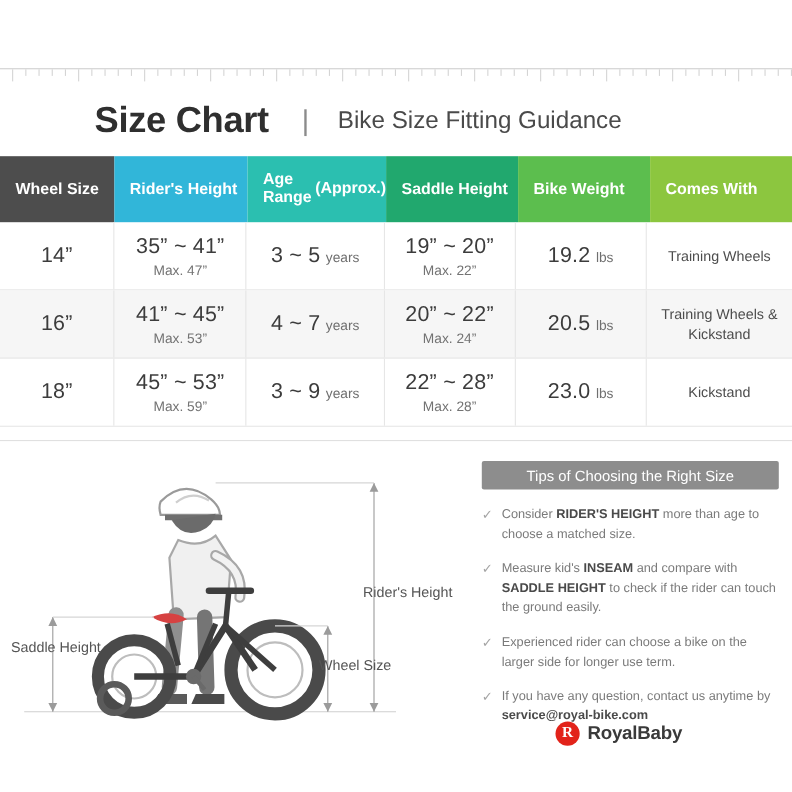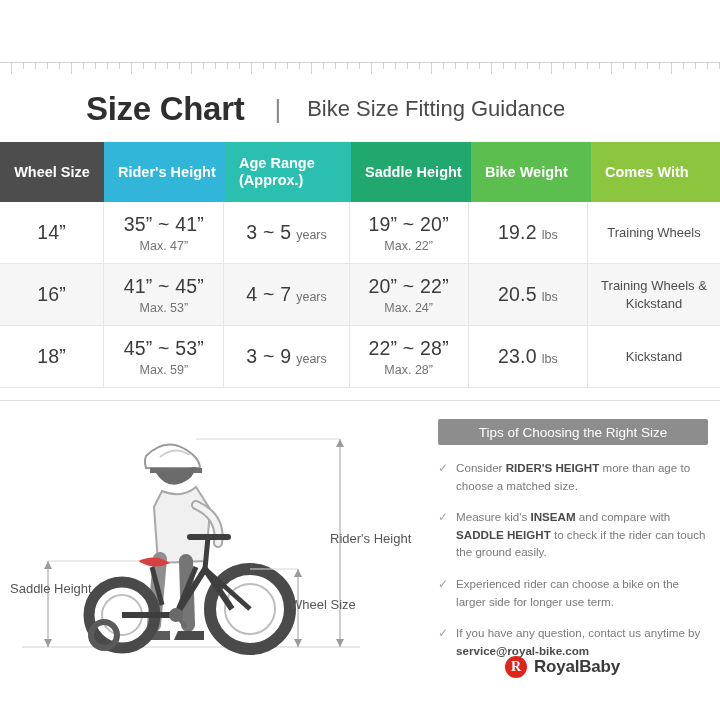--- a/index.html
+++ b/index.html
@@ -40,21 +40,21 @@
 
   
   .table { position: absolute; top: 142px; left: 0; width: 720px; }
   .thead { display: flex; height: 60px; }
   .th {
     color: #ffffff; font-size: 14.5px; font-weight: bold;
     display: flex; align-items: center; padding-left: 14px;
   }
   .th.c0 { width: 104px; justify-content: center; padding-left: 0; }
   .th.c1 { width: 121px; }
-  .th.c2 { width: 126px; flex-direction: column; align-items: flex-start; justify-content: center; line-height: 1.18; }
+  .th.c2 { width: 126px; flex-direction: row; align-items: center; justify-content: center; line-height: 1.18; }
   .th.c3 { width: 120px; }
   .th.c4 { width: 120px; }
   .th.c5 { width: 129px; }
 
   .trow { display: flex; height: 62px; border-bottom: 1px solid #e6e6e6; }
   .trow.alt { background: #f6f6f6; }
   .td { display: flex; flex-direction: column; align-items: center; justify-content: center; }
   .td.c0 { width: 104px; }
   .td.c1 { width: 121px; border-left: 1px solid #e6e6e6; }
   .td.c2 { width: 126px; border-left: 1px solid #e6e6e6; }

